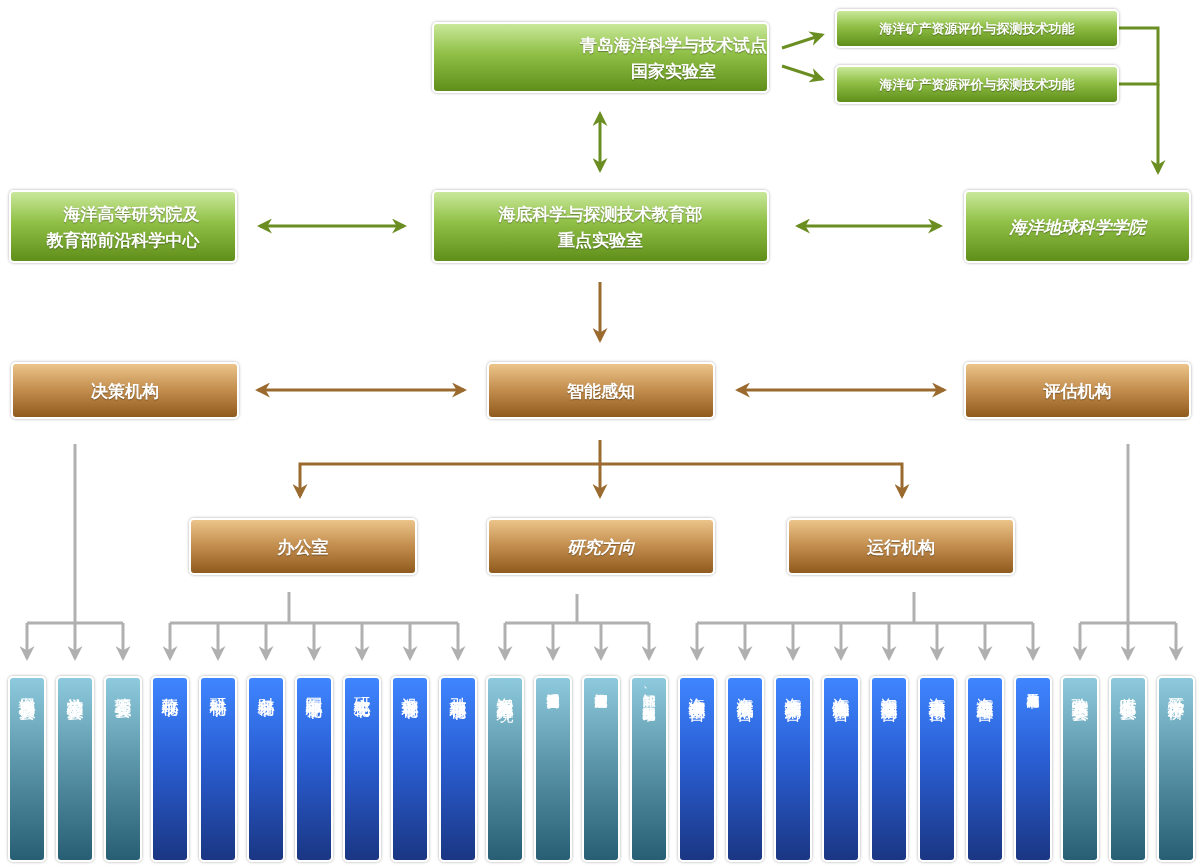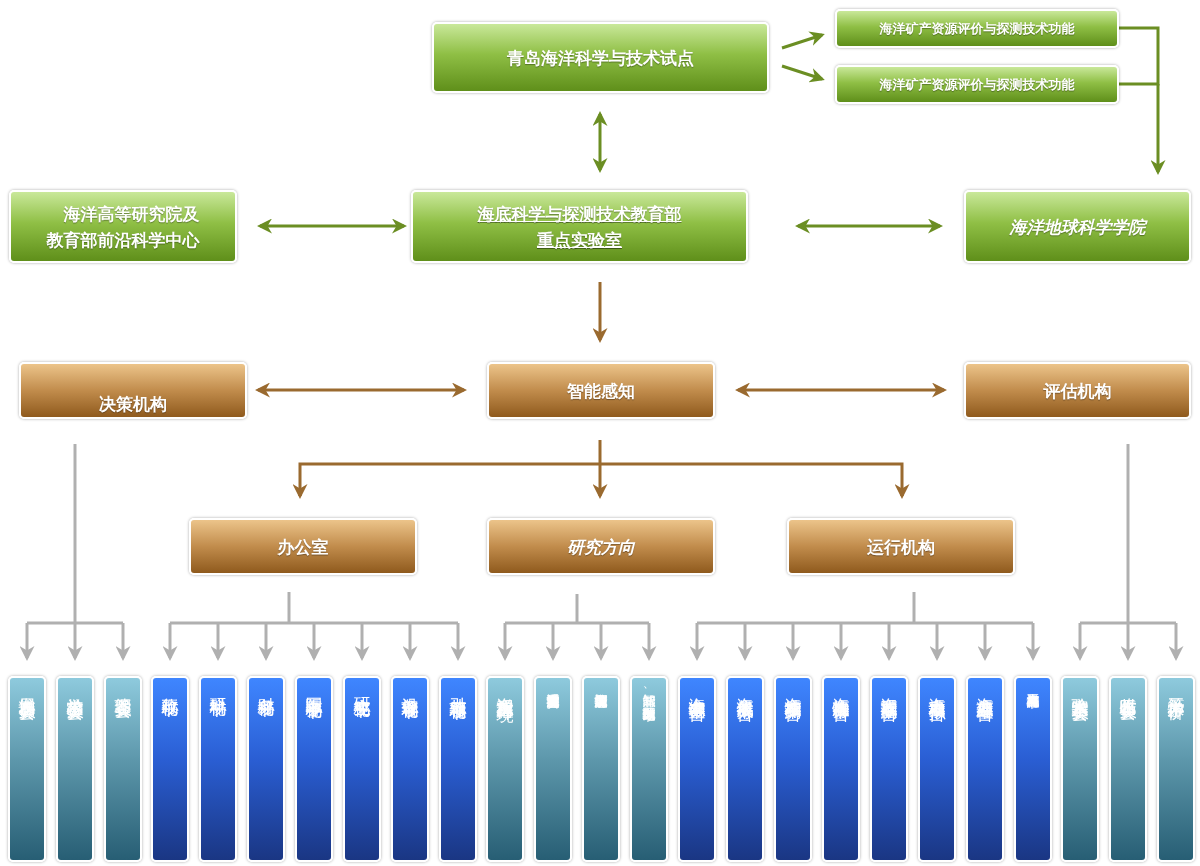--- a/index.html
+++ b/index.html
@@ -80,49 +80,50 @@
       <line x1="985" x2="985" y1="623" y2="658" marker-end="url(#ay)"></line>
       <line x1="1033" x2="1033" y1="623" y2="658" marker-end="url(#ay)"></line>
       <line x1="1128" x2="1128" y1="444" y2="623"></line>
       <line x1="1080" x2="1176" y1="623" y2="623"></line>
       <line x1="1080" x2="1080" y1="623" y2="658" marker-end="url(#ay)"></line>
       <line x1="1128" x2="1128" y1="623" y2="658" marker-end="url(#ay)"></line>
       <line x1="1176" x2="1176" y1="623" y2="658" marker-end="url(#ay)"></line>
     </g>
 </svg>
 
-<div class="box green" style="left:432px;top:22px;width:337px;height:71px;">
+<div class="box green" style="left:432px;top:22px;width:337px;height:71px;justify-content:flex-end;">
   <div>
       <div>青岛海洋科学与技术试点</div>
+      <div>国家实验室</div>
     </div>
 </div>
 <div class="box green small" style="left:835px;top:9px;width:284px;height:39px;">
     <span>海洋矿产资源评价与探测技术功能</span>
   </div>
 <div class="box green small" style="left:835px;top:65px;width:284px;height:39px;">
     <span>海洋矿产资源评价与探测技术功能</span>
   </div>
 
 <div class="box green" style="left:9px;top:190px;width:228px;height:73px;text-align:right;">
   <div>
       <div>海洋高等研究院及</div>
       <div>教育部前沿科学中心</div>
     </div>
 </div>
-<div class="box green" style="left:411px;top:190px;width:337px;height:73px;text-decoration:underline;">
+<div class="box green" style="left:432px;top:190px;width:337px;height:73px;">
   <div>
       <div>海底科学与探测技术教育部</div>
       <div>重点实验室</div>
     </div>
 </div>
 <div class="box green" style="left:964px;top:190px;width:227px;height:73px;font-style:italic;">
     <span>海洋地球科学学院</span>
   </div>
 
-<div class="box brown" style="left:19px;top:362px;width:228px;height:57px;align-items:flex-end;">
+<div class="box brown" style="left:11px;top:362px;width:228px;height:57px;">
     <span>决策机构</span>
   </div>
 <div class="box brown" style="left:487px;top:362px;width:228px;height:57px;">
     <span>智能感知</span>
   </div>
 <div class="box brown" style="left:964px;top:362px;width:227px;height:57px;">
     <span>评估机构</span>
   </div>
 
 <div class="box brown" style="left:189px;top:518px;width:228px;height:57px;">

